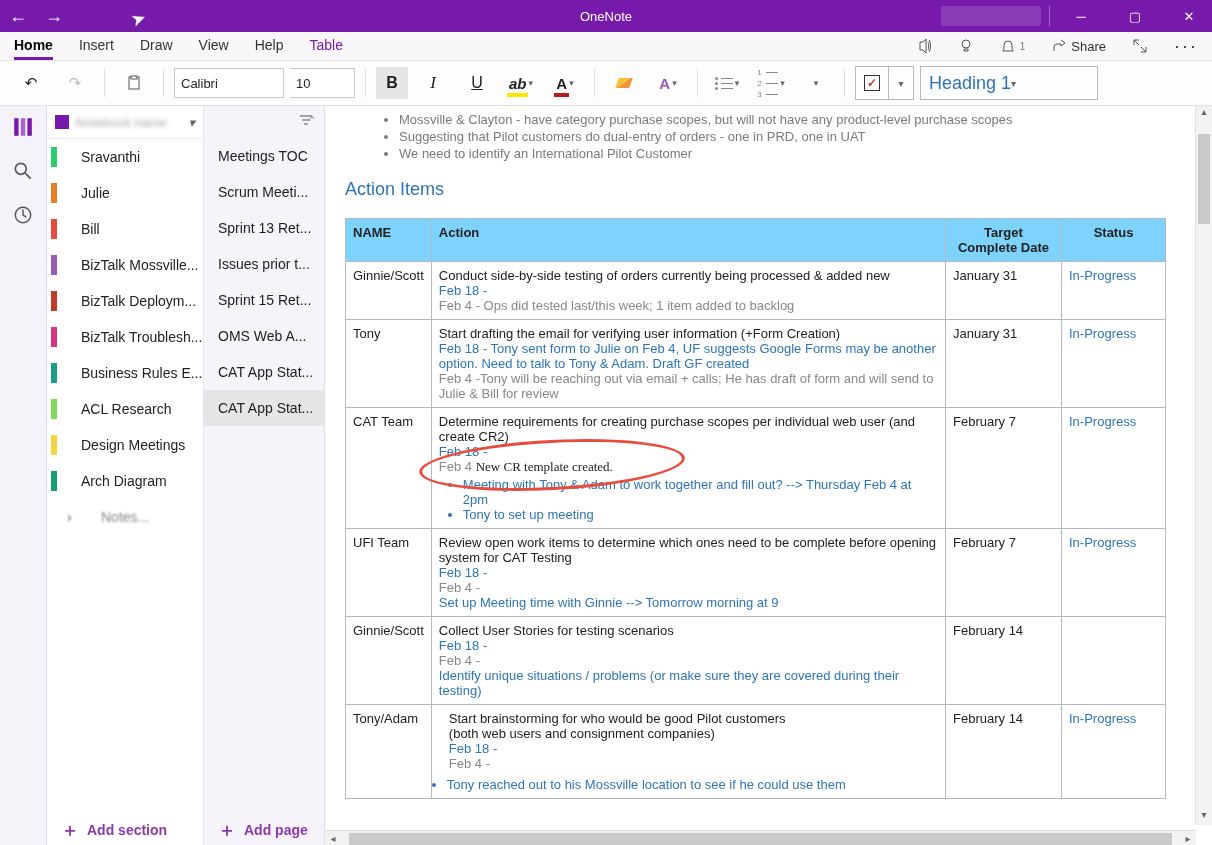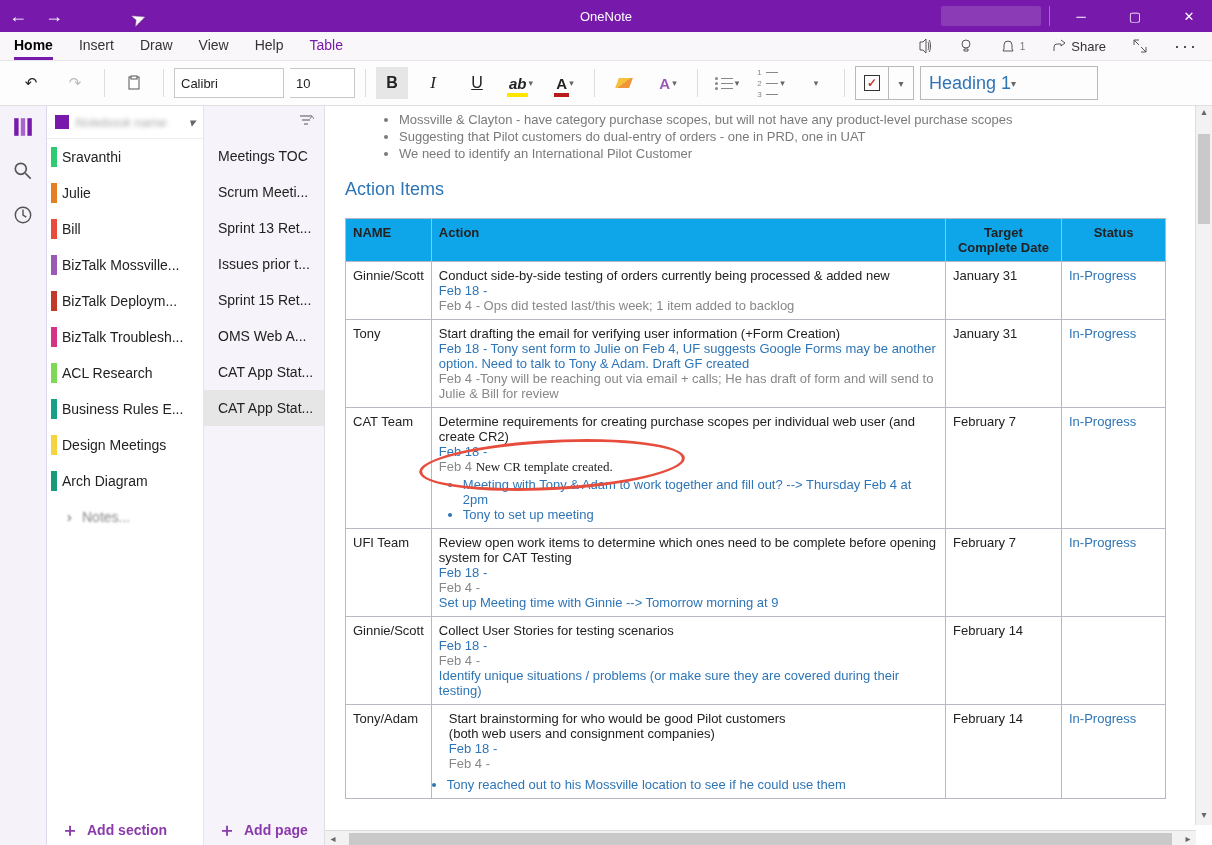--- a/index.html
+++ b/index.html
@@ -29,39 +29,39 @@
 .ribbon .caret{font-size:9px;color:#666;margin-left:2px}
 .ribbon .checkboxgrp{display:flex;border:1px solid #b9b9b9;height:32px}
 .ribbon .checkboxgrp .cb{width:32px;height:100%;display:flex;align-items:center;justify-content:center;border-right:1px solid #b9b9b9}
 .ribbon .checkboxgrp .cb .inner{width:14px;height:14px;border:1px solid #333;display:flex;align-items:center;justify-content:center;color:#C0392B;font-weight:700;font-size:12px}
 .ribbon .style{width:160px;height:32px;border:1px solid #b9b9b9;display:flex;align-items:center;padding:0 8px;font-family:'Segoe UI Light',sans-serif;font-size:18px;color:#2E75B6;justify-content:flex-start}
 .body{display:flex;height:calc(845px - 32px - 28px - 44px);position:relative}
 .iconrail{width:46px;background:#f6f2fa;border-right:1px solid #e0d8ea;display:flex;flex-direction:column;align-items:center;padding-top:10px;gap:22px}
 .iconrail .ic{width:22px;height:22px;display:flex;align-items:center;justify-content:center;font-size:17px;color:#7719AA}
 .sectioncol{width:156px;background:#fff;border-right:1px solid #e9e2f0;display:flex;flex-direction:column}
 .sectioncol .hdr{height:32px;display:flex;align-items:center;padding:0 8px;gap:6px;border-bottom:1px solid #eee;font-size:13px;color:#aaa;font-style:italic}
-.sectioncol .item{height:36px;display:flex;align-items:center;padding:0 8px 0 4px;gap:5px;cursor:default;white-space:nowrap;overflow:hidden;text-overflow:ellipsis;font-size:14px}
+.sectioncol .item{height:36px;display:flex;align-items:center;padding:0 8px 0 4px;gap:24px;cursor:default;white-space:nowrap;overflow:hidden;text-overflow:ellipsis;font-size:14px}
 .sectioncol .item .chip{width:6px;height:20px;flex:none}
 .sectioncol .item.selected{background:#ece5f1;font-weight:600}
 .sectioncol .item.child{padding-left:20px;color:#888;filter:blur(1px)}
 .sectioncol .item .chev{width:10px;color:#555}
 .sectioncol .footer{margin-top:auto;height:34px;color:#8b3aab;display:flex;align-items:center;gap:8px;padding:0 14px;font-weight:600;font-size:14px}
 .pagecol{width:120px;background:#f7f3fa;border-right:1px solid #e0e0e0;display:flex;flex-direction:column}
 .pagecol .hdr{height:32px;display:flex;align-items:center;justify-content:flex-end;padding:0 10px;color:#999}
 .pagecol .item{height:36px;display:flex;align-items:center;padding:0 14px;white-space:nowrap;overflow:hidden;text-overflow:ellipsis;font-size:14px}
 .pagecol .item.selected{background:#e6e6e6}
 .pagecol .footer{margin-top:auto;height:34px;color:#8b3aab;display:flex;align-items:center;gap:8px;padding:0 14px;font-weight:600;font-size:14px}
 .canvas{flex:1;position:relative;overflow:hidden}
 .canvas .content{position:absolute;inset:0 16px 22px 0;overflow:auto;padding:0 30px 0 20px}
 .bullets{margin:6px 0 18px 14px;color:#7a7a7a}
 .bullets li{margin-bottom:2px}
 .heading{color:#2E75B6;font-size:18px;margin:14px 0 18px}
 table.tbl{border-collapse:collapse;width:100%;font-size:13px}
 table.tbl th,table.tbl td{border:1px solid #b6b9c5;padding:6px 7px;vertical-align:top;text-align:left}
-table.tbl th{background:#0ea5e9;font-weight:700}
+table.tbl th{background:#7dd3fc;font-weight:700}
 table.tbl th.center{text-align:center}
 table.tbl td .link{color:#2E75B6}
 table.tbl td .gray{color:#888}
 table.tbl td .sri{font-family:Georgia,serif;font-size:13px}
 .hlcircle{position:absolute;width:260px;height:44px;border:3px solid #E74C3C;border-radius:50%;pointer-events:none;transform:rotate(-3deg)}
 .scrollv{position:absolute;right:0;top:0;bottom:22px;width:16px;background:#f2f2f2;border-left:1px solid #ddd}
 .scrollv .thumb{position:absolute;left:2px;right:2px;top:28px;height:90px;background:#c9c9c9}
 .scrollv .arr{position:absolute;left:0;right:0;height:16px;text-align:center;color:#666;font-size:10px}
 .scrollh{position:absolute;left:0;right:16px;bottom:0;height:16px;background:#f2f2f2;border-top:1px solid #ddd}
 .scrollh .thumb{position:absolute;top:2px;bottom:2px;left:24px;right:24px;background:#c9c9c9}
@@ -266,26 +266,26 @@
         </div>
         <div class="item">
           <span class="chip" style="background:#c0392b"></span>
           <span>BizTalk Deploym...</span>
         </div>
         <div class="item">
           <span class="chip" style="background:#d63384"></span>
           <span>BizTalk Troublesh...</span>
         </div>
         <div class="item">
+          <span class="chip" style="background:#16a085"></span>
+          <span>Business Rules E...</span>
+        </div>
+        <div class="item">
           <span class="chip" style="background:#7ed957"></span>
           <span>ACL Research</span>
-        </div>
-        <div class="item">
-          <span class="chip" style="background:#16a085"></span>
-          <span>Business Rules E...</span>
         </div>
         <div class="item">
           <span class="chip" style="background:#f5d442"></span>
           <span>Design Meetings</span>
         </div>
         <div class="item">
           <span class="chip" style="background:#159b78"></span>
           <span>Arch Diagram</span>
         </div>
       </div>

